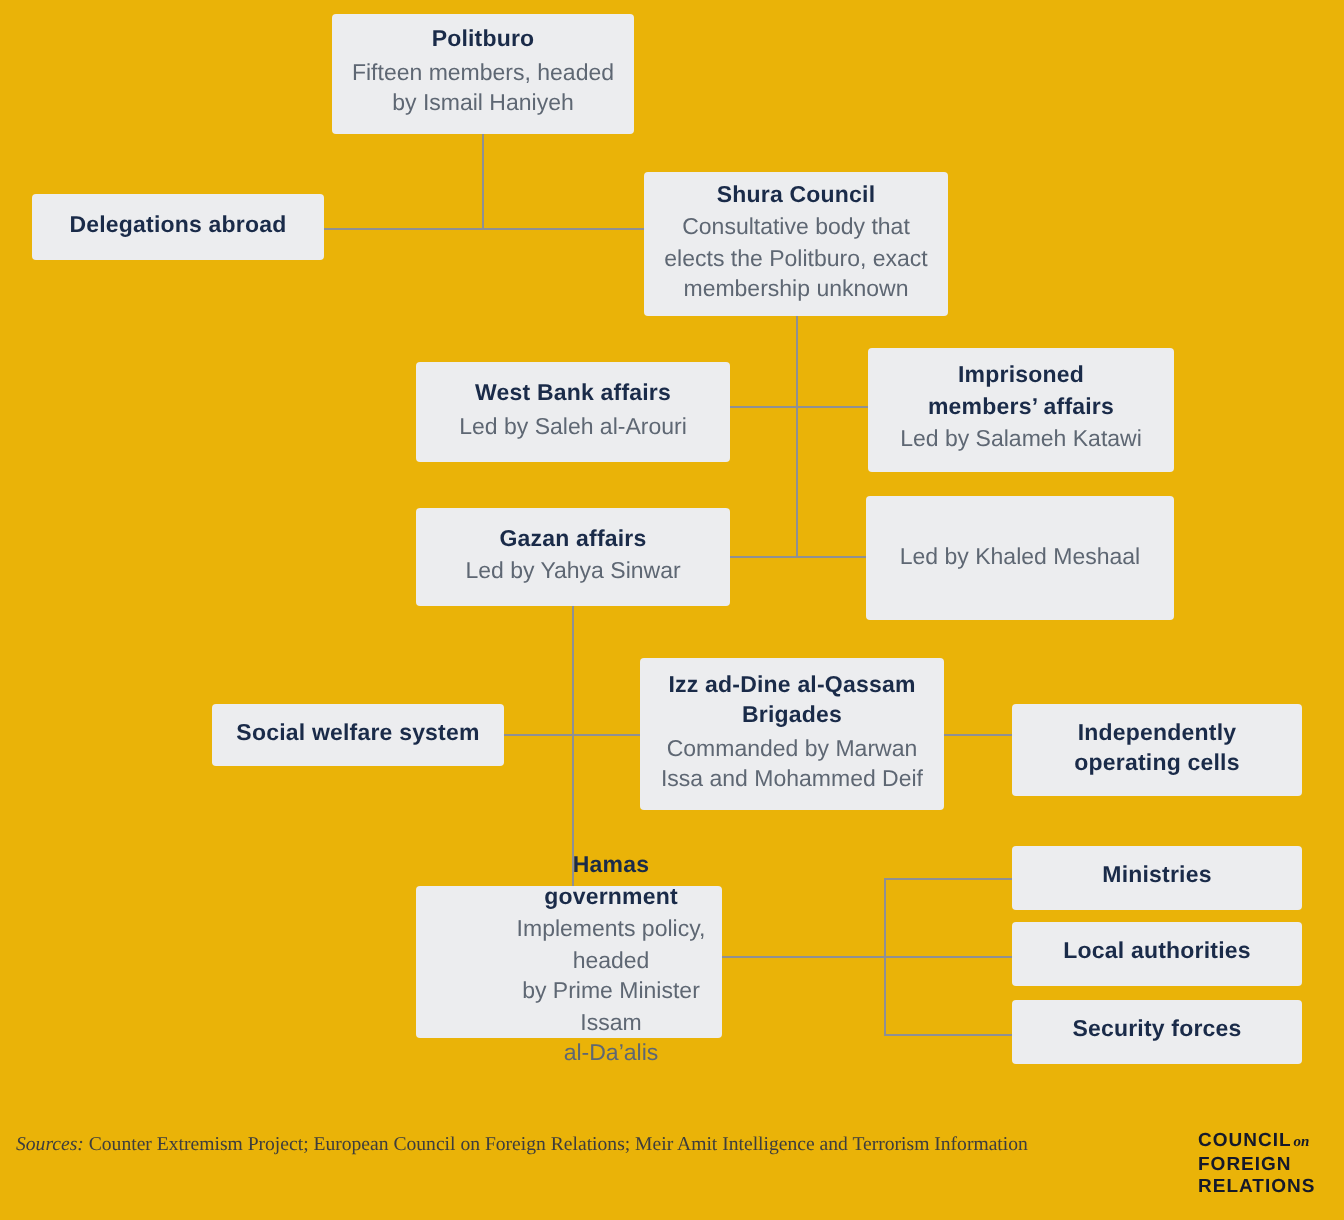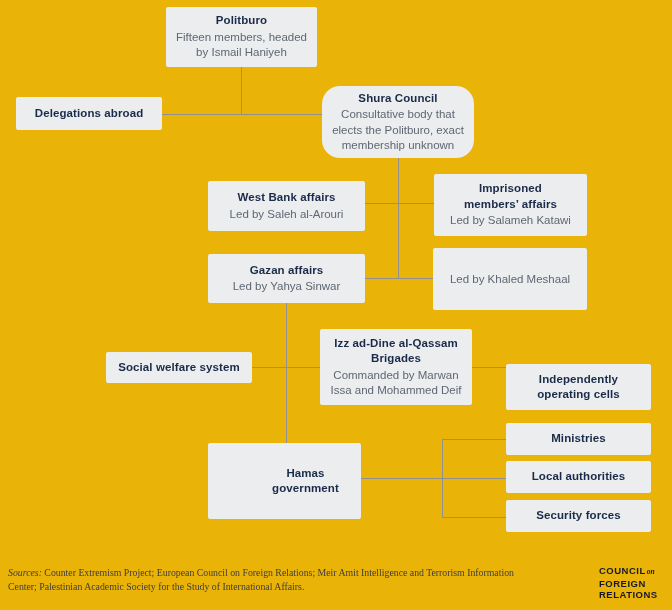--- a/index.html
+++ b/index.html
@@ -40,28 +40,28 @@
     font-size: 11.5px;
     line-height: 15.5px;
     color: #5e6773;
     white-space: pre-line;
     margin-top: 1px;
   }
 
   
   #n-politburo   { left: 166px; top: 7px;   width: 151px; height: 60px; }
   #n-delegations { left: 16px;  top: 97px;  width: 146px; height: 33px; }
-  #n-shura       { left: 322px; top: 86px;  width: 152px; height: 72px; border-radius: 18px; }
+  #n-shura       { left: 322px; top: 86px;  width: 152px; height: 72px; }
   #n-westbank    { left: 208px; top: 181px; width: 157px; height: 50px; }
   #n-imprisoned  { left: 434px; top: 174px; width: 153px; height: 62px; }
   #n-gazan       { left: 208px; top: 254px; width: 157px; height: 49px; }
   #n-diasporic   { left: 433px; top: 248px; width: 154px; height: 62px; }
   #n-social      { left: 106px; top: 352px; width: 146px; height: 31px; }
   #n-qassam      { left: 320px; top: 329px; width: 152px; height: 76px; }
-  #n-cells       { left: 506px; top: 364px; width: 145px; height: 46px; }
+  #n-cells       { left: 506px; top: 352px; width: 145px; height: 46px; }
   #n-hamasgov    { left: 208px; top: 443px; width: 153px; height: 76px; padding-left: 48px; }
   #n-ministries  { left: 506px; top: 423px; width: 145px; height: 32px; }
   #n-localauth   { left: 506px; top: 461px; width: 145px; height: 32px; }
   #n-security    { left: 506px; top: 500px; width: 145px; height: 32px; }
 
   .sources {
     position: absolute;
     left: 8px;
     top: 566px;
     width: 575px;
@@ -168,37 +168,39 @@
 Issa and Mohammed Deif</div>
   </div>
 
   <div class="node" id="n-cells">
     <div class="title">Independently
 operating cells</div>
   </div>
 
   <div class="node" id="n-hamasgov">
     <div class="title">Hamas government</div>
+    <div class="body">Implements policy, headed
+by Prime Minister Issam
+al-Da’alis</div>
   </div>
 
   <div class="node" id="n-ministries">
     <div class="title">Ministries</div>
   </div>
 
   <div class="node" id="n-localauth">
     <div class="title">Local authorities</div>
   </div>
 
   <div class="node" id="n-security">
     <div class="title">Security forces</div>
   </div>
 
   <div class="sources">
     <div><span class="src-label">Sources:</span><span> Counter Extremism Project; European Council on Foreign Relations; Meir Amit Intelligence and Terrorism Information</span></div>
-    <div>Center; Palestinian Academic Society for the Study of International Affairs.</div>
   </div>
 
   <div class="cfr-logo">
     <div><span>COUNCIL</span><span class="on">on</span></div>
     <div>FOREIGN</div>
     <div>RELATIONS</div>
   </div>
 
 </div>
 

